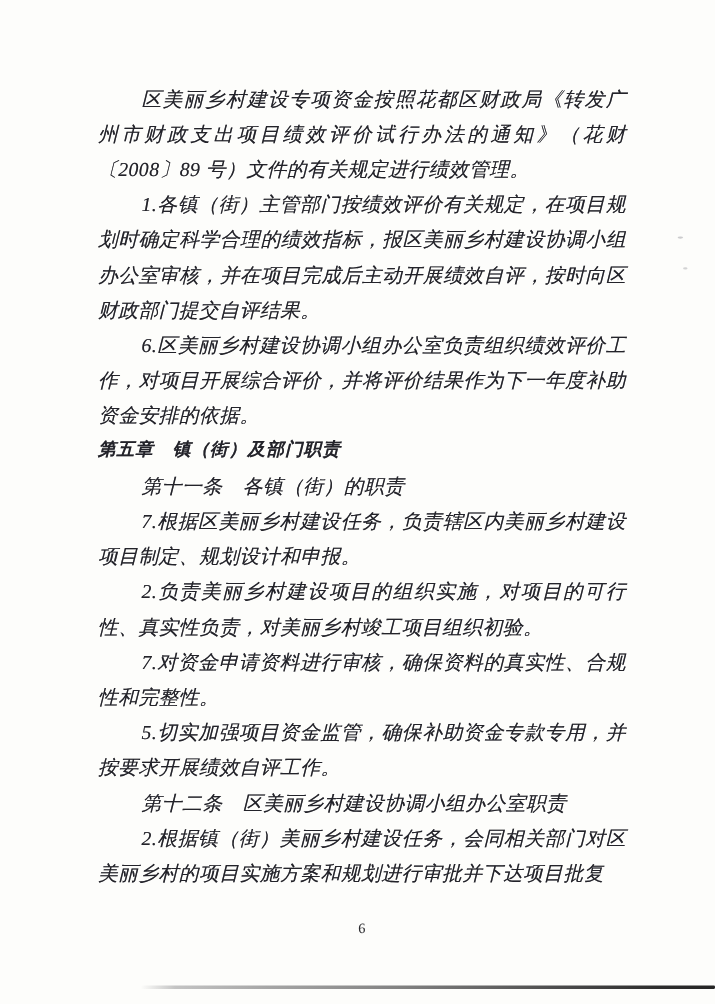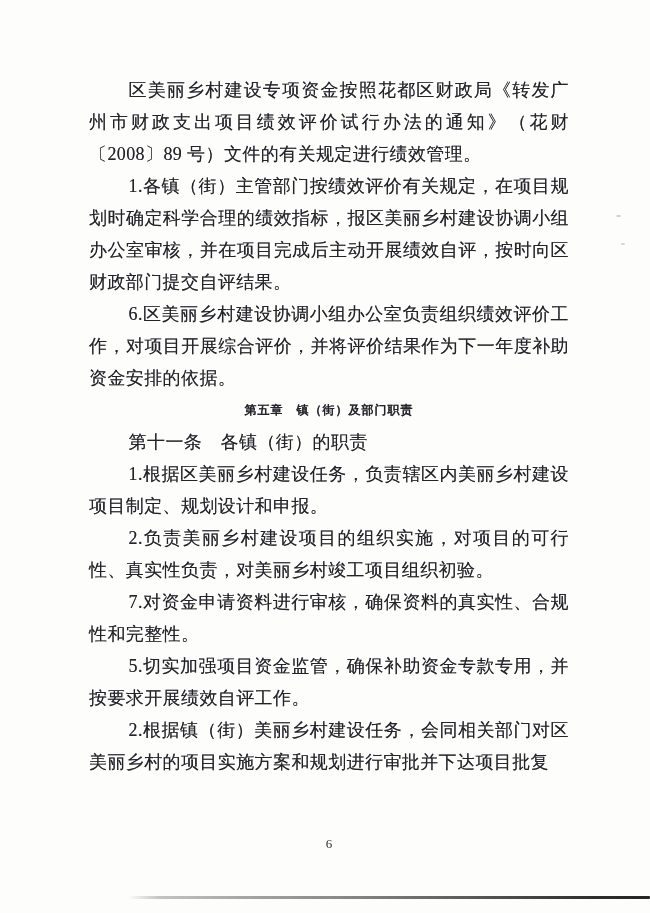--- a/index.html
+++ b/index.html
@@ -6,39 +6,38 @@
   html, body { margin: 0; padding: 0; }
   body {
     width: 650px; height: 913px;
     position: relative; overflow: hidden;
     background: #fdfdfb;
     font-family: "Liberation Serif", "DejaVu Serif", serif;
     color: #23232a;
   }
   .doc-body {
     position: absolute;
-    left: 89px; top: 74px; width: 480px;
+    left: 89px; top: 74px; width: 480px; font-style: italic;
   }
   p.para {
     margin: 0;
     font-size: 18px;
     line-height: 32px;
     letter-spacing: 0.4px;
     text-indent: 2.2em;
     text-align: justify;
     text-justify: inter-character;
     text-align-last: left;
     text-shadow: 0 0 0.5px rgba(35,35,42,0.55);
   }
   p.chapter-heading {
     margin: 0;
-    font-size: 12px;
+    font-size: 16px;
     line-height: 32px;
     font-weight: bold;
-    text-align: center;
     letter-spacing: 1px;
     font-family: "Liberation Sans", "DejaVu Sans", sans-serif;
     text-shadow: 0 0 0.4px rgba(35,35,42,0.5);
   }
   .footer {
     position: absolute;
     left: 89px; width: 480px; top: 836px;
     text-align: center;
     font-size: 13px;
     color: #2a2a2e;
@@ -61,24 +60,25 @@
 
 <main>
 
   <div class="doc-body">
 
   <p class="para">区美丽乡村建设专项资金按照花都区财政局《转发广州市财政支出项目绩效评价试行办法的通知》（花财〔2008〕89 号）文件的有关规定进行绩效管理。</p>
       <p class="para">1.各镇（街）主管部门按绩效评价有关规定，在项目规划时确定科学合理的绩效指标，报区美丽乡村建设协调小组办公室审核，并在项目完成后主动开展绩效自评，按时向区财政部门提交自评结果。</p>
       <p class="para">6.区美丽乡村建设协调小组办公室负责组织绩效评价工作，对项目开展综合评价，并将评价结果作为下一年度补助资金安排的依据。</p>
       <p class="chapter-heading">第五章　镇（街）及部门职责</p>
       <p class="para">第十一条　各镇（街）的职责</p>
-      <p class="para">1.根据区美丽乡村建设任务，负责辖区内美丽乡村建设项目制定、规划设计和申报。</p>
+      <p class="para">7.根据区美丽乡村建设任务，负责辖区内美丽乡村建设项目制定、规划设计和申报。</p>
       <p class="para">2.负责美丽乡村建设项目的组织实施，对项目的可行性、真实性负责，对美丽乡村竣工项目组织初验。</p>
       <p class="para">7.对资金申请资料进行审核，确保资料的真实性、合规性和完整性。</p>
       <p class="para">5.切实加强项目资金监管，确保补助资金专款专用，并按要求开展绩效自评工作。</p>
+      <p class="para">第十二条　区美丽乡村建设协调小组办公室职责</p>
       <p class="para">2.根据镇（街）美丽乡村建设任务，会同相关部门对区美丽乡村的项目实施方案和规划进行审批并下达项目批复</p>
     </div>
 
   <footer class="footer">
     <span>6</span>
   </footer>
 
   <div class="scan-line"></div>
   <div class="speck speck-1"></div>
   <div class="speck speck-2"></div>

